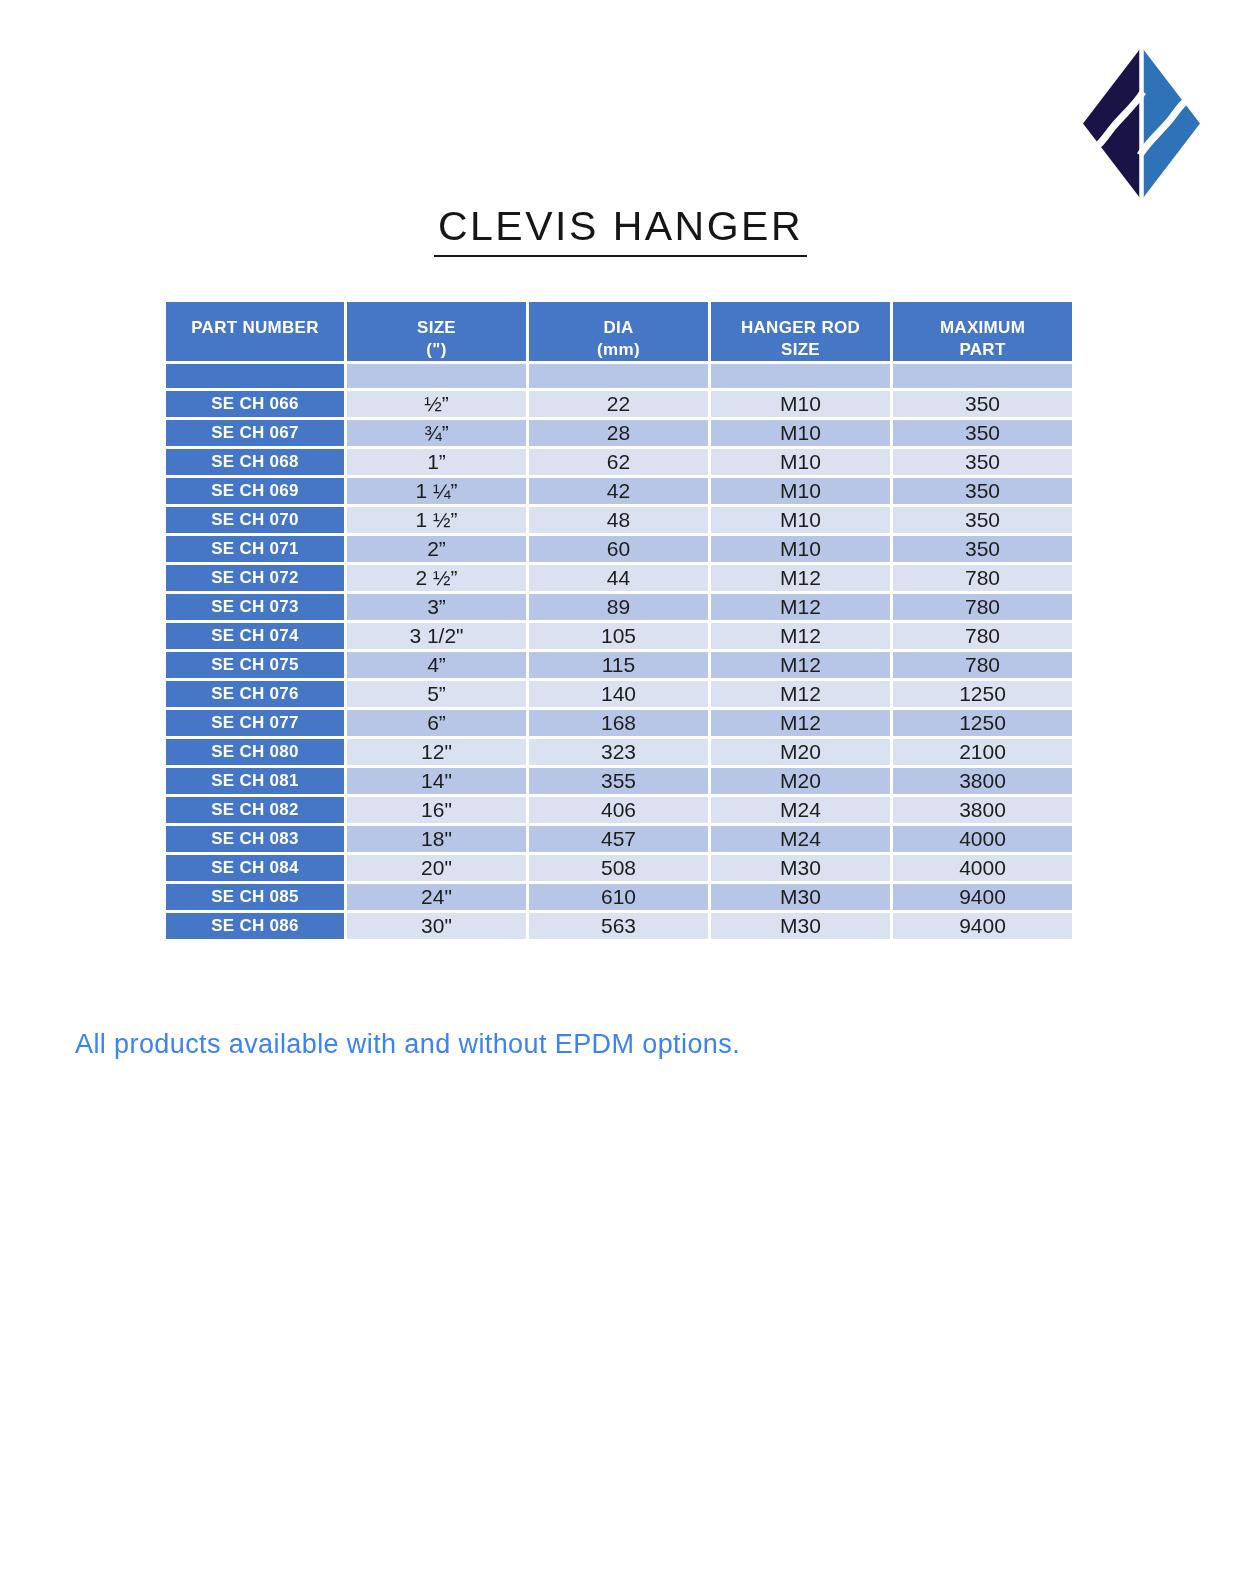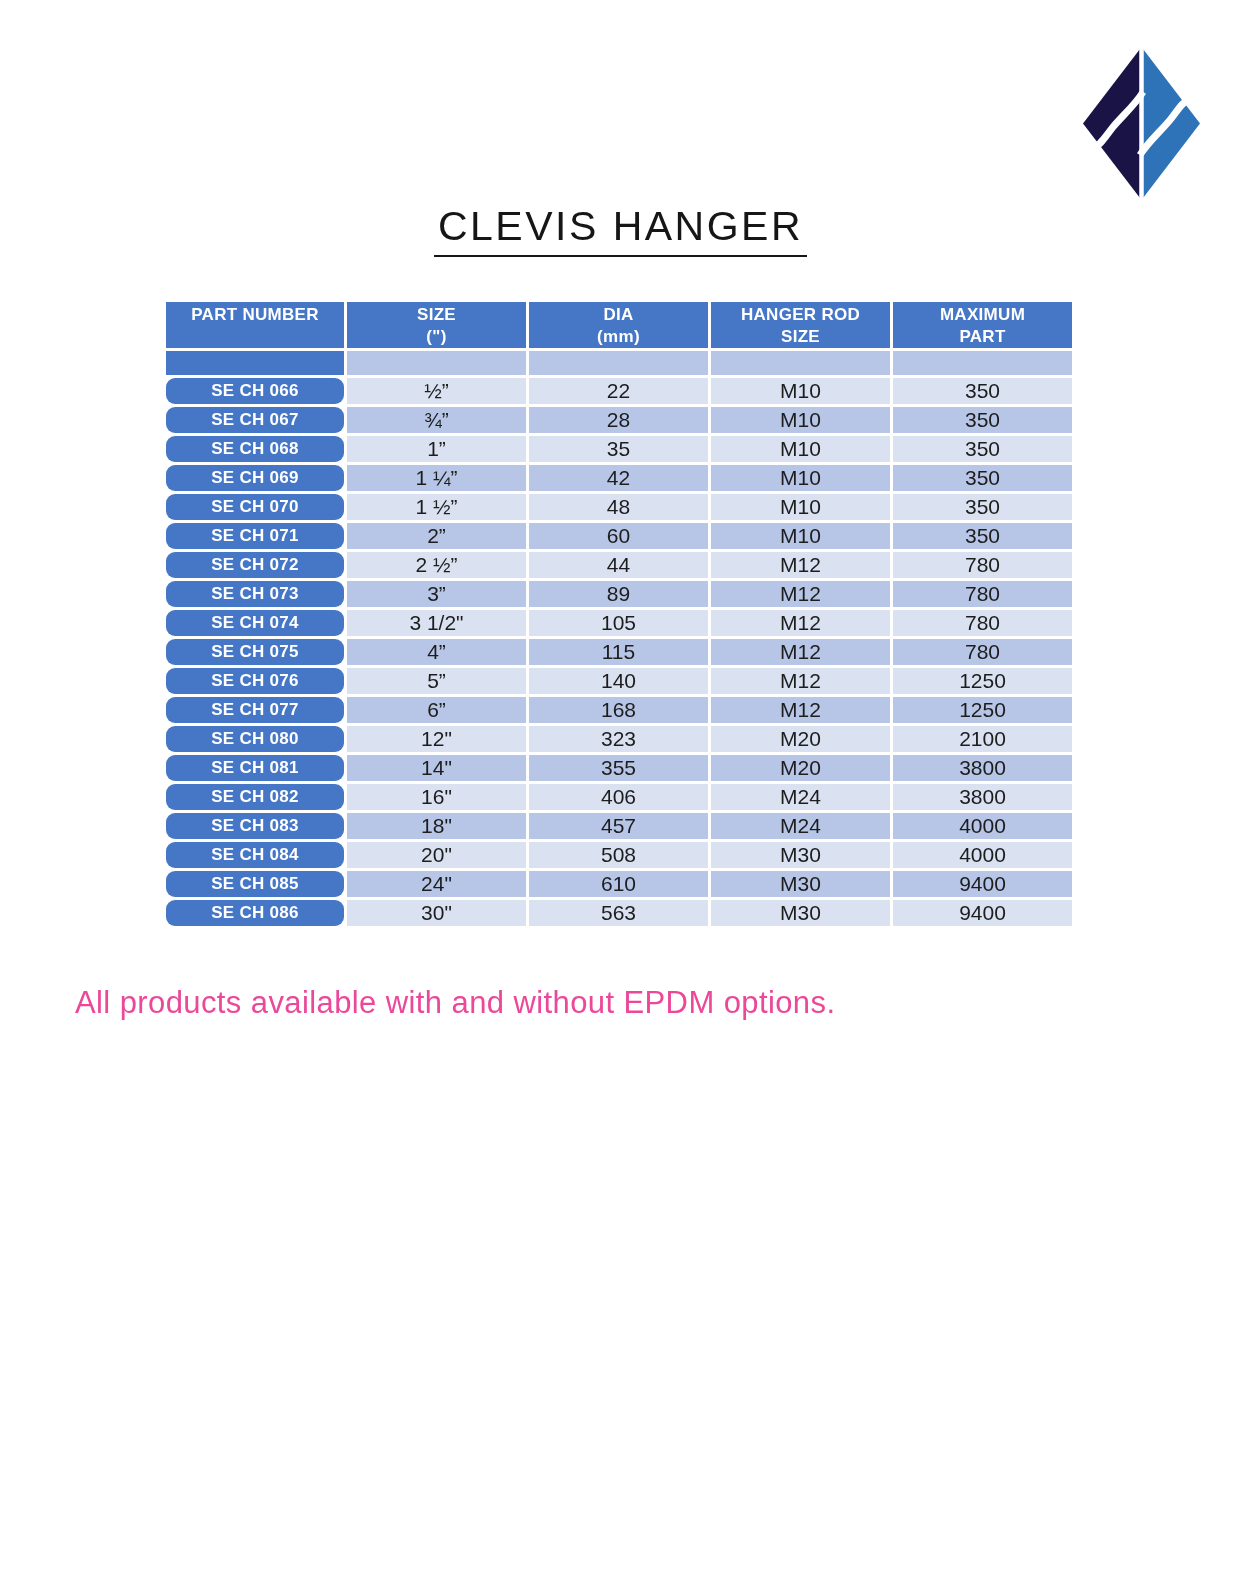--- a/index.html
+++ b/index.html
@@ -56,57 +56,56 @@
   col.c-size, col.c-dia, col.c-rod, col.c-load { width: 179px; }
 
   thead th {
     background: var(--header-blue);
     color: #ffffff;
     font-weight: bold;
     font-size: 17px;
     line-height: 22px;
     height: 32px;
     vertical-align: top;
-    padding-top: 2px;
+    padding-top: 15px;
     text-align: center;
     letter-spacing: 0.3px;
   }
 
   tr.spacer-row th, tr.spacer-row td { height: 24px; }
   tr.spacer-row th { background: var(--header-blue); }
   tr.spacer-row td { background: var(--band-dark); }
 
   tbody th.part-cell {
     background: var(--header-blue);
     color: #ffffff;
     font-weight: bold;
     font-size: 17px;
     text-align: center;
     height: 26px;
     letter-spacing: 0.3px;
-    border-radius: 9px;
   }
   tbody td {
     text-align: center;
     font-size: 21px;
     color: #1d1d1d;
     height: 26px;
     vertical-align: middle;
   }
   tr.light td { background: var(--band-light); }
   tr.dark td  { background: var(--band-dark); }
 
   
   .note {
     position: absolute;
     left: 75px;
-    top: 952px;
-    font-size: 31px;
+    top: 996px;
+    font-size: 27px;
     font-weight: 400;
-    color: #ec4899;
+    color: #3b82f6;
     letter-spacing: 0.4px;
   }
 </style>
 </head>
 <body>
 
 <div class="page">
 
   <div class="logo">
     <svg viewBox="0 0 117 153">
@@ -172,21 +171,21 @@
         <tr class="dark">
           <th class="part-cell">SE CH 067</th>
           <td>¾”</td>
           <td>28</td>
           <td>M10</td>
           <td>350</td>
         </tr>
         <tr class="light">
           <th class="part-cell">SE CH 068</th>
           <td>1”</td>
-          <td>35</td>
+          <td>62</td>
           <td>M10</td>
           <td>350</td>
         </tr>
         <tr class="dark">
           <th class="part-cell">SE CH 069</th>
           <td>1 ¼”</td>
           <td>42</td>
           <td>M10</td>
           <td>350</td>
         </tr>

